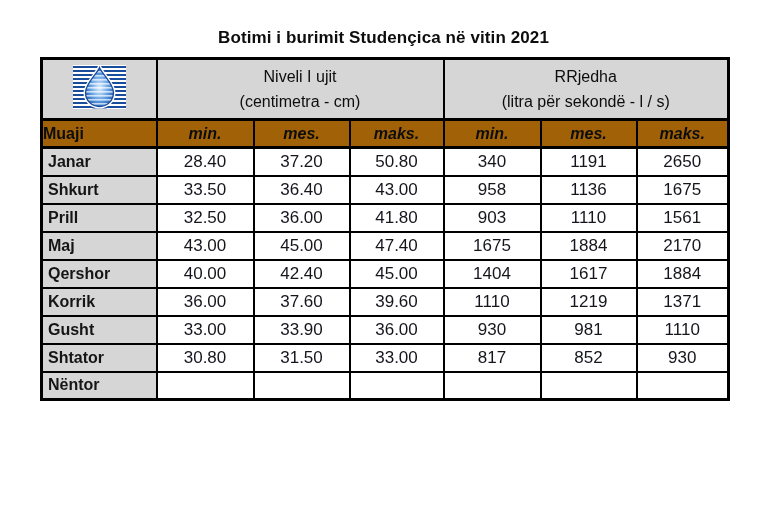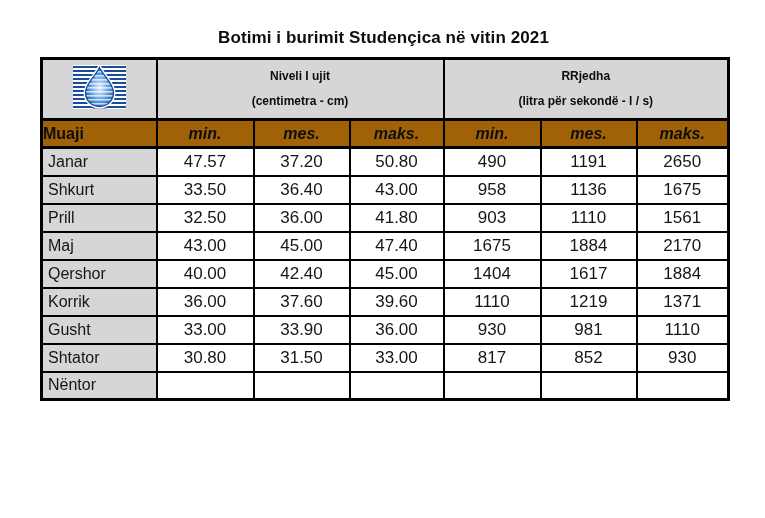--- a/index.html
+++ b/index.html
@@ -39,33 +39,33 @@
     border: 3px solid #000000;
   }
   table.grid th, table.grid td {
     border: 2px solid #000000;
     vertical-align: middle;
     padding: 0;
     overflow: hidden;
     white-space: nowrap;
   }
   
-  .cA { border-right-width: 3px; }
+  .cA { border-right-width: 3px; font-weight: bold; }
   .cB { border-left-width: 3px; border-right-width: 1px; }
   .cC { border-left-width: 1px; border-right-width: 3px; }
   .cD { border-left-width: 3px; border-right-width: 3px; }
   .cE { border-left-width: 3px; border-right-width: 1px; }
   .cF { border-left-width: 1px; border-right-width: 3px; }
   .cG { border-left-width: 3px; }
   
   tr.h1 { height: 61px; }
   tr.h1 th { background: #d6d6d6; border-bottom-width: 3px; }
   tr.h2 { height: 28px; }
   tr.h2 th { background: #a16207; border-bottom-width: 3px; }
-  .group-title { font-size: 12px; font-weight: bold; color: #0d0d0d; line-height: 25px; text-align: center; }
+  .group-title { font-size: 16px; font-weight: normal; color: #0d0d0d; line-height: 25px; text-align: center; }
   .muaji-head {
     text-align: left;
     font-size: 16px;
     font-weight: bold;
     color: #0d0d0d;
     padding-left: 5px;
   }
   .sub-head {
     text-align: center;
     font-size: 16px;
@@ -162,24 +162,24 @@
       <th class="cB sub-head">min.</th>
       <th class="cC sub-head">mes.</th>
       <th class="cD sub-head">maks.</th>
       <th class="cE sub-head">min.</th>
       <th class="cF sub-head">mes.</th>
       <th class="cG sub-head">maks.</th>
     </tr>
 
     <tr class="dr">
       <td class="cA month">Janar</td>
-      <td class="cB">47.57</td>
+      <td class="cB">28.40</td>
       <td class="cC">37.20</td>
       <td class="cD">50.80</td>
-      <td class="cE">490</td>
+      <td class="cE">340</td>
       <td class="cF">1191</td>
       <td class="cG">2650</td>
     </tr>
     <tr class="dr">
       <td class="cA month">Shkurt</td>
       <td class="cB">33.50</td>
       <td class="cC">36.40</td>
       <td class="cD">43.00</td>
       <td class="cE">958</td>
       <td class="cF">1136</td>

